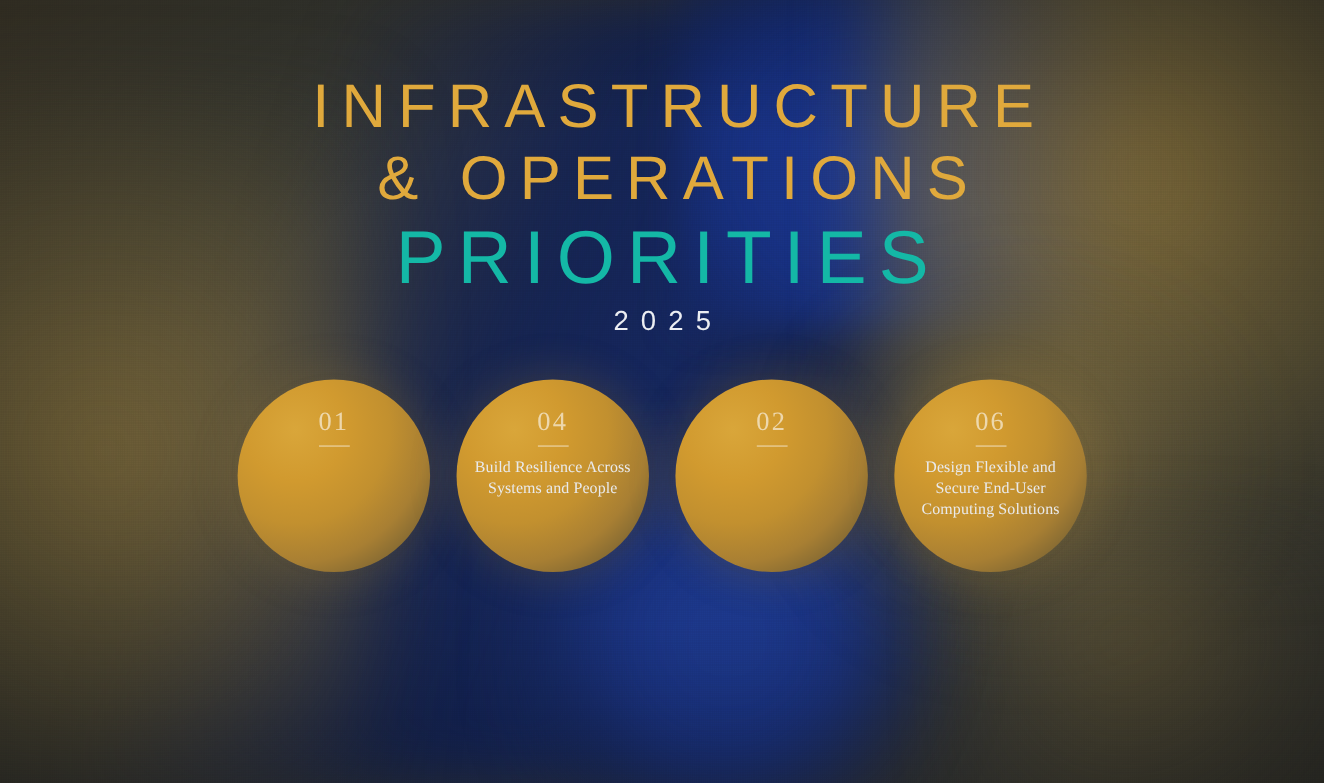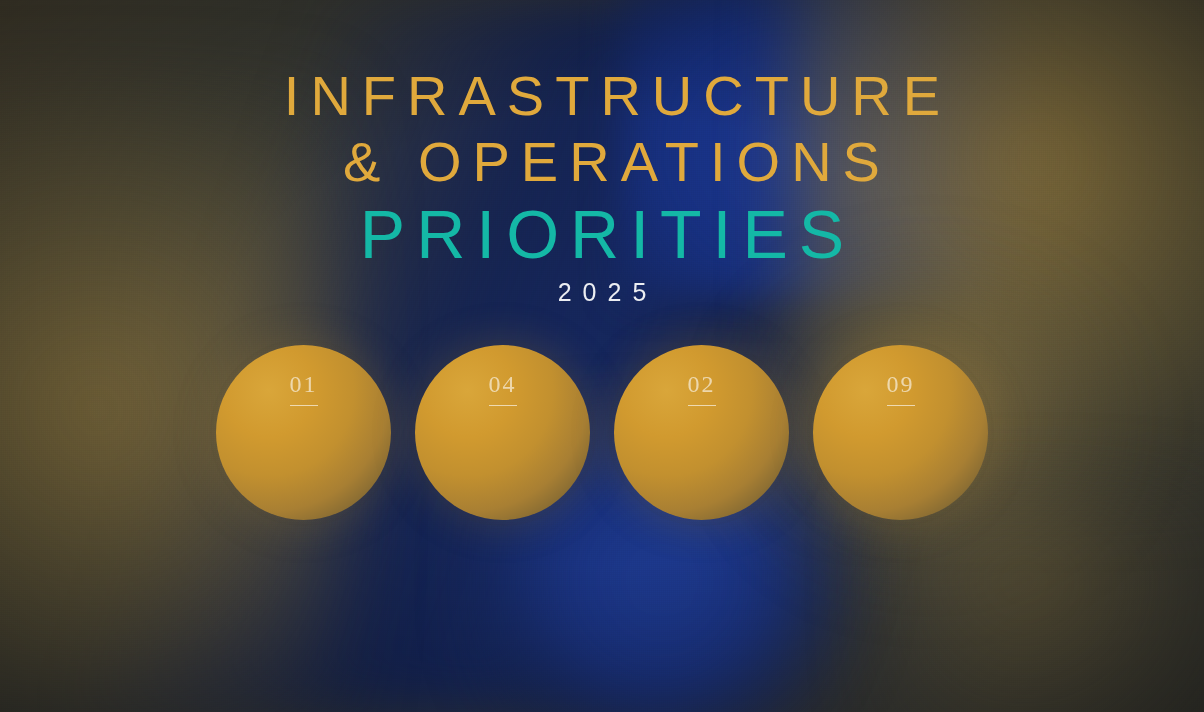--- a/index.html
+++ b/index.html
@@ -284,28 +284,30 @@
 
       <div class="priority-circle">
         <span class="circle-num">01</span>
         <span class="circle-divider"></span>
       </div>
 
 
       <div class="priority-circle">
         <span class="circle-num">04</span>
         <span class="circle-divider"></span>
+        <span class="circle-label">Build Resilience Across Systems and People</span>
       </div>
 
       <div class="priority-circle">
         <span class="circle-num">02</span>
         <span class="circle-divider"></span>
       </div>
 
       <div class="priority-circle">
-        <span class="circle-num">09</span>
+        <span class="circle-num">06</span>
         <span class="circle-divider"></span>
+        <span class="circle-label">Design Flexible and Secure End-User Computing Solutions</span>
       </div>
 
     </div>
 
   </div>
 </div>
 
 </body></html>

